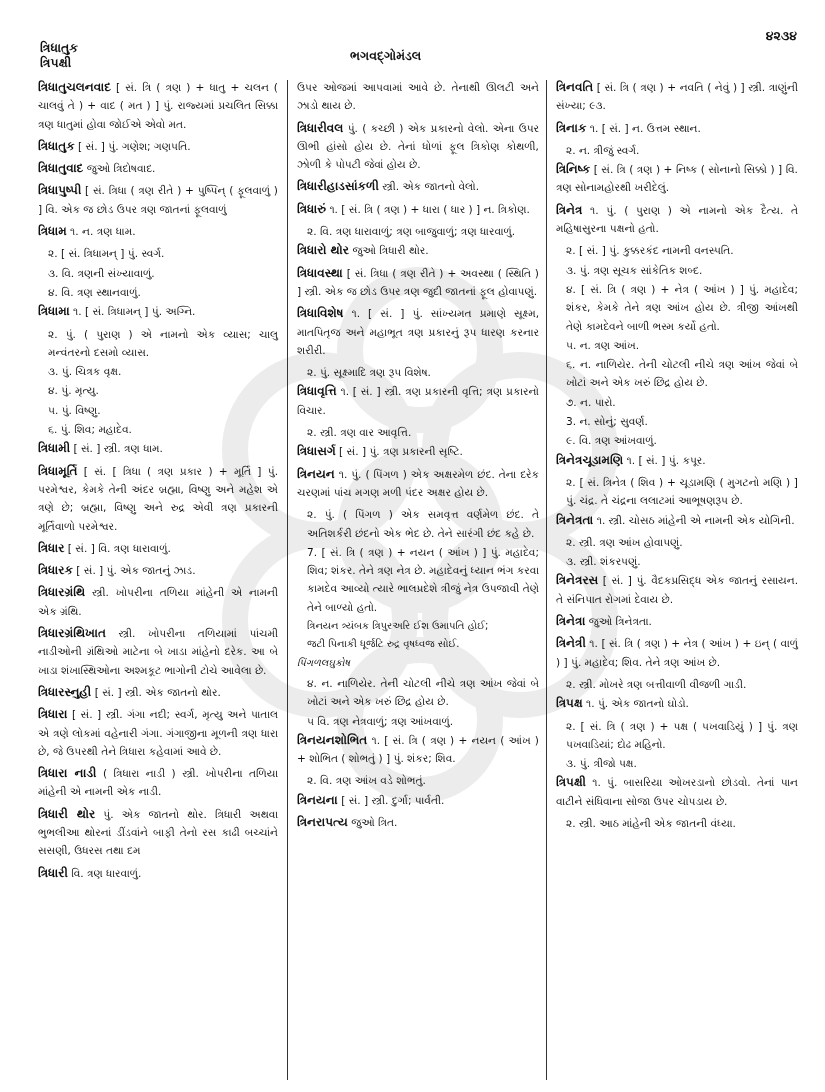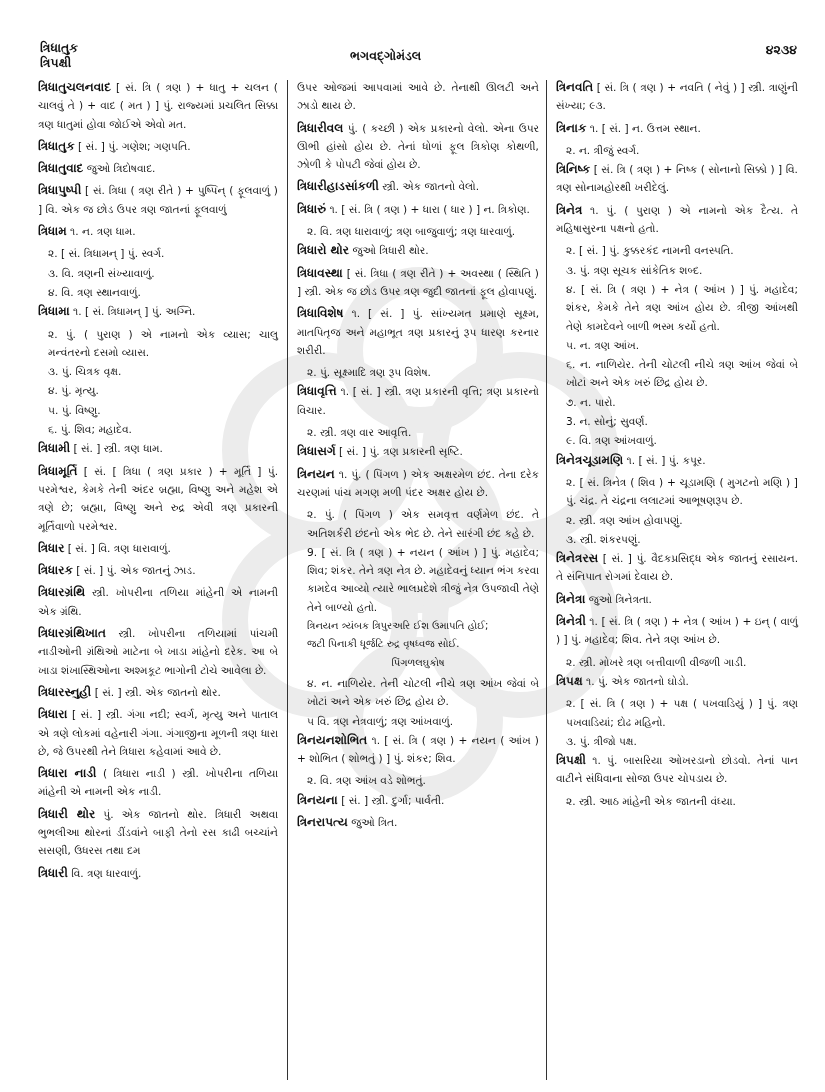--- a/index.html
+++ b/index.html
@@ -2,34 +2,34 @@
 <html><head>
 <meta charset="utf-8">
 <style>
   html, body { margin:0; padding:0; background:#ffffff; }
   body { width:825px; height:1092px; position:relative; overflow:hidden;
          font-family:"DejaVu Sans", sans-serif; color:#111111; }
   .watermark { position:absolute; left:200px; top:250px; width:440px; height:560px; pointer-events:none; }
   .header { position:absolute; left:0; top:0; width:825px; height:80px; }
   .hdr-left { position:absolute; left:40px; top:40px; font-size:12.5px; font-weight:bold; line-height:15px; }
   .hdr-center { position:absolute; left:350px; top:48px; font-size:12.5px; font-weight:bold; }
-  .hdr-right { position:absolute; right:28px; top:42px; font-size:12.5px; font-weight:bold; }
+  .hdr-right { position:absolute; right:28px; top:28px; font-size:12.5px; font-weight:bold; }
   .col { position:absolute; top:78px; font-size:10.6px; line-height:18.3px; }
   .col1 { left:38px; width:240px; }
   .col2 { left:297px; width:242px; }
   .col3 { left:556px; width:242px; }
   .rule { position:absolute; top:80px; width:1px; background:#333; }
   .rule1 { left:287px; height:1000px; }
   .rule2 { left:546px; height:1000px; }
   .entry { margin:0 0 4px 0; text-align:justify; }
   .hw { font-weight:bold; font-size:12px; }
   .body-text { }
   .sub { padding-left:10px; margin:0 0 1px 0; text-align:justify; }
   .quote { padding-left:10px; font-size:10px; margin:0; }
-  .quote-src { text-align:center; font-size:10px; margin:0 0 2px 0; }
+  .quote-src { text-align:left; font-size:10px; margin:0 0 2px 0;font-style:italic; }
 </style>
 </head>
 <body>
 
 <svg class="watermark" viewBox="0 0 440 560">
   <g fill="none" stroke="#ececec" stroke-width="26">
     <circle cx="220" cy="280" r="70"></circle>
     <circle cx="120" cy="200" r="85"></circle>
     <circle cx="320" cy="200" r="85"></circle>
     <circle cx="120" cy="370" r="85"></circle>
@@ -86,21 +86,21 @@
     <div class="sub">૨. વિ. ત્રણ ધારાવાળું; ત્રણ બાજુવાળું; ત્રણ ધારવાળું.</div>
     <div class="entry"><span class="hw">ત્રિધારો થોર</span> <span class="body-text">જુઓ ત્રિધારી થોર.</span></div>
     <div class="entry"><span class="hw">ત્રિધાવસ્થા</span> <span class="body-text">[ સં. ત્રિધા ( ત્રણ રીતે ) + અવસ્થા ( સ્થિતિ ) ] સ્ત્રી. એક જ છોડ ઉપર ત્રણ જુદી જાતનાં ફૂલ હોવાપણું.</span></div>
     <div class="entry"><span class="hw">ત્રિધાવિશેષ</span> <span class="body-text">૧. [ સં. ] પું. સાંખ્યમત પ્રમાણે સૂક્ષ્મ, માતપિતૃજ અને મહાભૂત ત્રણ પ્રકારનું રૂપ ધારણ કરનાર શરીરી.</span></div>
     <div class="sub">૨. પું. સૂક્ષ્માદિ ત્રણ રૂપ વિશેષ.</div>
     <div class="entry"><span class="hw">ત્રિધાવૃત્તિ</span> <span class="body-text">૧. [ સં. ] સ્ત્રી. ત્રણ પ્રકારની વૃત્તિ; ત્રણ પ્રકારનો વિચાર.</span></div>
     <div class="sub">૨. સ્ત્રી. ત્રણ વાર આવૃત્તિ.</div>
     <div class="entry"><span class="hw">ત્રિધાસર્ગ</span> <span class="body-text">[ સં. ] પું. ત્રણ પ્રકારની સૃષ્ટિ.</span></div>
     <div class="entry"><span class="hw">ત્રિનયન</span> <span class="body-text">૧. પું. ( પિંગળ ) એક અક્ષરમેળ છંદ. તેના દરેક ચરણમાં પાંચ મગણ મળી પંદર અક્ષર હોય છે.</span></div>
     <div class="sub">૨. પું. ( પિંગળ ) એક સમવૃત્ત વર્ણમેળ છંદ. તે અતિશર્કરી છંદનો એક ભેદ છે. તેને સારંગી છંદ કહે છે.</div>
-    <div class="sub">9. [ સં. ત્રિ ( ત્રણ ) + નયન ( આંખ ) ] પું. મહાદેવ; શિવ; શંકર. તેને ત્રણ નેત્ર છે. મહાદેવનું ધ્યાન ભંગ કરવા કામદેવ આવ્યો ત્યારે ભાલપ્રદેશે ત્રીજું નેત્ર ઉપજાવી તેણે તેને બાળ્યો હતો.</div>
+    <div class="sub">7. [ સં. ત્રિ ( ત્રણ ) + નયન ( આંખ ) ] પું. મહાદેવ; શિવ; શંકર. તેને ત્રણ નેત્ર છે. મહાદેવનું ધ્યાન ભંગ કરવા કામદેવ આવ્યો ત્યારે ભાલપ્રદેશે ત્રીજું નેત્ર ઉપજાવી તેણે તેને બાળ્યો હતો.</div>
     <div class="quote">ત્રિનયન ત્ર્યંબક ત્રિપુરઅરિ ઈશ ઉમાપતિ હોઈ;</div>
     <div class="quote">જટી પિનાકી ધૂર્જટિ રુદ્ર વૃષધ્વજ સોઈ.</div>
     <div class="quote-src">પિંગળલઘુકોષ</div>
     <div class="sub">૪. ન. નાળિયેર. તેની ચોટલી નીચે ત્રણ આંખ જેવાં બે ખોટાં અને એક ખરું છિદ્ર હોય છે.</div>
     <div class="sub">૫ વિ. ત્રણ નેત્રવાળું; ત્રણ આંખવાળું.</div>
     <div class="entry"><span class="hw">ત્રિનયનશોભિત</span> <span class="body-text">૧. [ સં. ત્રિ ( ત્રણ ) + નયન ( આંખ ) + શોભિત ( શોભતું ) ] પું. શંકર; શિવ.</span></div>
     <div class="sub">૨. વિ. ત્રણ આંખ વડે શોભતું.</div>
     <div class="entry"><span class="hw">ત્રિનયના</span> <span class="body-text">[ સં. ] સ્ત્રી. દુર્ગા; પાર્વતી.</span></div>
     <div class="entry"><span class="hw">ત્રિનરાપત્ય</span> <span class="body-text">જુઓ ત્રિત.</span></div>
   </div>
@@ -113,20 +113,21 @@
     <div class="sub">૨. [ સં. ] પું. કુક્કરકંદ નામની વનસ્પતિ.</div>
     <div class="sub">૩. પું. ત્રણ સૂચક સાંકેતિક શબ્દ.</div>
     <div class="sub">૪. [ સં. ત્રિ ( ત્રણ ) + નેત્ર ( આંખ ) ] પું. મહાદેવ; શંકર, કેમકે તેને ત્રણ આંખ હોય છે. ત્રીજી આંખથી તેણે કામદેવને બાળી ભસ્મ કર્યો હતો.</div>
     <div class="sub">૫. ન. ત્રણ આંખ.</div>
     <div class="sub">૬. ન. નાળિયેર. તેની ચોટલી નીચે ત્રણ આંખ જેવાં બે ખોટાં અને એક ખરું છિદ્ર હોય છે.</div>
     <div class="sub">૭. ન. પારો.</div>
     <div class="sub">3. ન. સોનું; સુવર્ણ.</div>
     <div class="sub">૯. વિ. ત્રણ આંખવાળું.</div>
     <div class="entry"><span class="hw">ત્રિનેત્રચૂડામણિ</span> <span class="body-text">૧. [ સં. ] પું. કપૂર.</span></div>
     <div class="sub">૨. [ સં. ત્રિનેત્ર ( શિવ ) + ચૂડામણિ ( મુગટનો મણિ ) ] પું. ચંદ્ર. તે ચંદ્રના લલાટમાં આભૂષણરૂપ છે.</div>
+    <div class="entry"><span class="hw">ત્રિનેત્રતા</span> <span class="body-text">૧. સ્ત્રી. ચોસઠ માંહેની એ નામની એક યોગિની.</span></div>
     <div class="sub">૨. સ્ત્રી. ત્રણ આંખ હોવાપણું.</div>
     <div class="sub">૩. સ્ત્રી. શંકરપણું.</div>
     <div class="entry"><span class="hw">ત્રિનેત્રરસ</span> <span class="body-text">[ સં. ] પું. વૈદકપ્રસિદ્ધ એક જાતનું રસાયન. તે સંનિપાત રોગમાં દેવાય છે.</span></div>
     <div class="entry"><span class="hw">ત્રિનેત્રા</span> <span class="body-text">જુઓ ત્રિનેત્રતા.</span></div>
     <div class="entry"><span class="hw">ત્રિનેત્રી</span> <span class="body-text">૧. [ સં. ત્રિ ( ત્રણ ) + નેત્ર ( આંખ ) + ઇન્ ( વાળું ) ] પું. મહાદેવ; શિવ. તેને ત્રણ આંખ છે.</span></div>
     <div class="sub">૨. સ્ત્રી. મોખરે ત્રણ બત્તીવાળી વીજળી ગાડી.</div>
     <div class="entry"><span class="hw">ત્રિપક્ષ</span> <span class="body-text">૧. પું. એક જાતનો ઘોડો.</span></div>
     <div class="sub">૨. [ સં. ત્રિ ( ત્રણ ) + પક્ષ ( પખવાડિયું ) ] પું. ત્રણ પખવાડિયાં; દોઢ મહિનો.</div>
     <div class="sub">૩. પું. ત્રીજો પક્ષ.</div>
     <div class="entry"><span class="hw">ત્રિપક્ષી</span> <span class="body-text">૧. પું. બાસરિયા ઓખરડાનો છોડવો. તેનાં પાન વાટીને સંધિવાના સોજા ઉપર ચોપડાય છે.</span></div>

